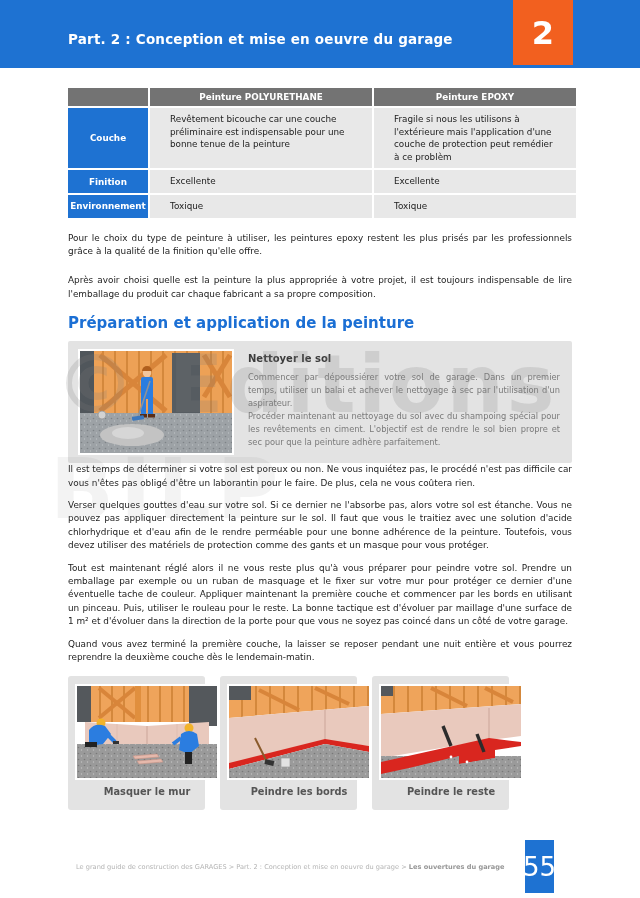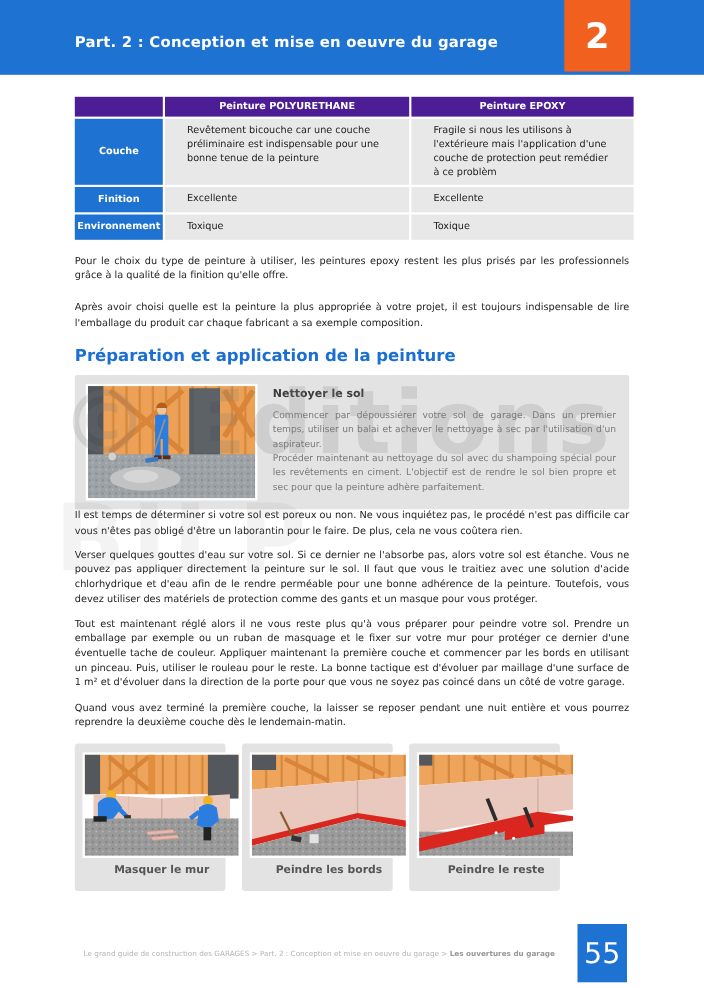--- a/index.html
+++ b/index.html
@@ -12,21 +12,21 @@
   
   .page-header { position:absolute; top:0; left:0; width:640px; height:68px; background:#1e72d2; }
   .header-title { position:absolute; left:68px; top:31px; color:#ffffff; font-size:13.5px; font-weight:bold; letter-spacing:.2px; }
   .chapter-box { position:absolute; left:513px; top:0; width:60px; height:65px; background:#f2601f;
                  display:flex; align-items:center; justify-content:center; }
   .chapter-box span { color:#ffffff; font-size:32px; font-weight:bold; }
   
   .content { position:absolute; left:68px; top:88px; width:504px; }
   
   .cmp-table { display:grid; grid-template-columns:80px 222px 202px; gap:2px; background:#ffffff; margin-bottom:14px; }
-  .cmp-table .th { background:#4c1d95; color:#ffffff; font-weight:bold; font-size:8.8px;
+  .cmp-table .th { background:#737373; color:#ffffff; font-weight:bold; font-size:8.8px;
                    text-align:center; padding:4px 2px; }
   .cmp-table .rowlabel { background:#1e72d2; color:#ffffff; font-weight:bold; font-size:8.8px;
                    display:flex; align-items:center; justify-content:center; text-align:center; padding:2px; }
   .cmp-table .cell { background:#e8e8e8; color:#222222; font-size:8.8px; line-height:12.6px; padding:5px 20px; }
   
   .para { font-size:8.9px; line-height:13.4px; color:#1c1c1c; text-align:justify; margin-bottom:16px; }
   .para.tight { margin-bottom:9px; }
   .subheading { color:#1b6fd4; font-weight:bold; font-size:15px; margin:3px 0 9px 0; }
   
   .infobox { position:relative; background:#e3e3e3; border-radius:2px; height:122px; margin-bottom:0; }
@@ -38,21 +38,21 @@
   
   .steps { display:flex; gap:15px; margin-top:2px; }
   .step-card { width:137px; height:134px; background:#e3e3e3; border-radius:3px; position:relative; }
   .step-card .pic { position:absolute; left:7px; top:8px; width:144px; height:96px; background:#ffffff; padding:2px; }
   .step-card .pic svg { display:block; width:140px; height:92px; }
   .step-card .caption { position:absolute; left:0; top:110px; width:158px; text-align:center;
                         font-size:9.8px; font-weight:bold; color:#555555; }
   
   .footer-breadcrumb { position:absolute; left:76px; top:863px; width:440px; font-size:6.6px; color:#b4b4b4; }
   .footer-breadcrumb b { color:#979797; }
-  .page-number-box { position:absolute; left:525px; top:840px; width:45px; height:53px; background:#1e72d2;
+  .page-number-box { position:absolute; left:525px; top:840px; width:29px; height:53px; background:#1e72d2;
                      display:flex; align-items:center; justify-content:center;text-align:center; }
   .page-number-box span { color:#ffffff; font-size:26px; }
   
   .wm { position:absolute; pointer-events:none; z-index:9; font-weight:bold; white-space:nowrap; }
   .wm1 { left:55px; top:338px; font-size:80px; letter-spacing:3px; color:rgba(125,125,125,0.20); }
   .wm2 { left:50px; top:440px; font-size:84px; letter-spacing:6px; color:rgba(125,125,125,0.09); }
 </style>
 </head>
 <body>
 
@@ -79,21 +79,21 @@
       <div class="rowlabel">Finition</div>
       <div class="cell">Excellente</div>
       <div class="cell">Excellente</div>
 
       <div class="rowlabel">Environnement</div>
       <div class="cell">Toxique</div>
       <div class="cell">Toxique</div>
     </div>
 
     <p class="para">Pour le choix du type de peinture à utiliser, les peintures epoxy restent les plus prisés par les professionnels grâce à la qualité de la finition qu'elle offre.</p>
-    <p class="para" style="margin-bottom:13px">Après avoir choisi quelle est la peinture la plus appropriée à votre projet, il est toujours indispensable de lire l'emballage du produit car chaque fabricant a sa exemple composition.</p>
+    <p class="para" style="margin-bottom:13px">Après avoir choisi quelle est la peinture la plus appropriée à votre projet, il est toujours indispensable de lire l'emballage du produit car chaque fabricant a sa propre composition.</p>
 
     <div class="subheading">Préparation et application de la peinture</div>
 
     <div class="infobox">
       <div class="pic">
         <svg viewBox="0 0 152 102">
           <defs>
             <pattern id="wdA" width="12" height="70" patternUnits="userSpaceOnUse">
               <rect width="12" height="70" fill="#eda156"></rect>
                 <rect x="10" width="2" height="70" fill="#d4883c"></rect>

